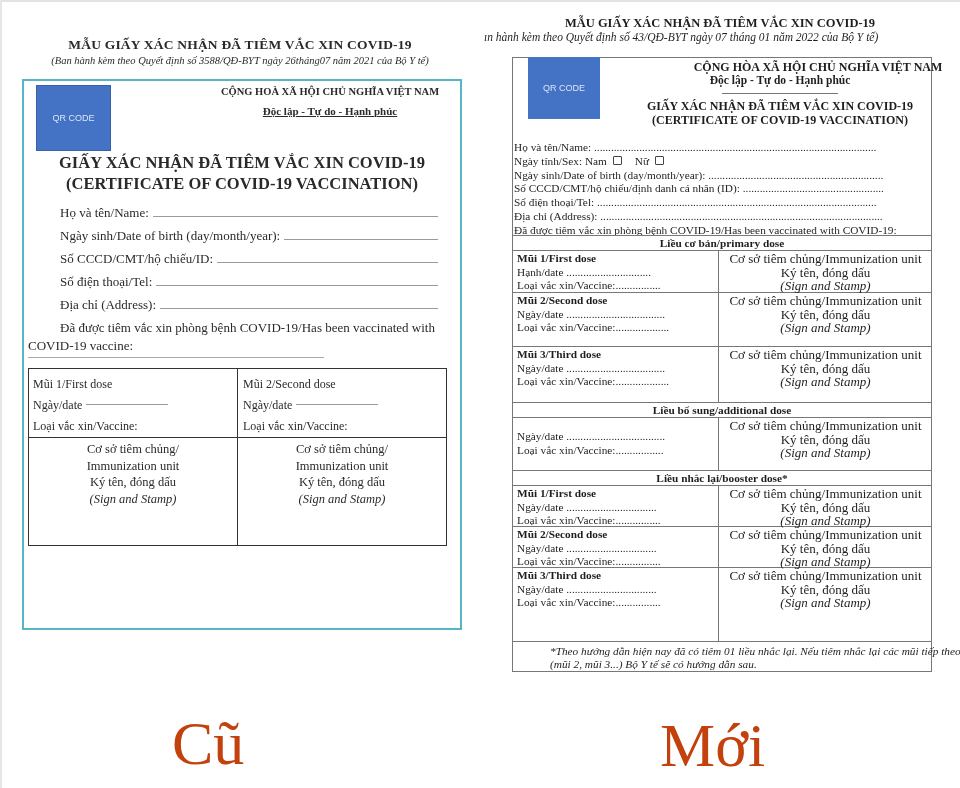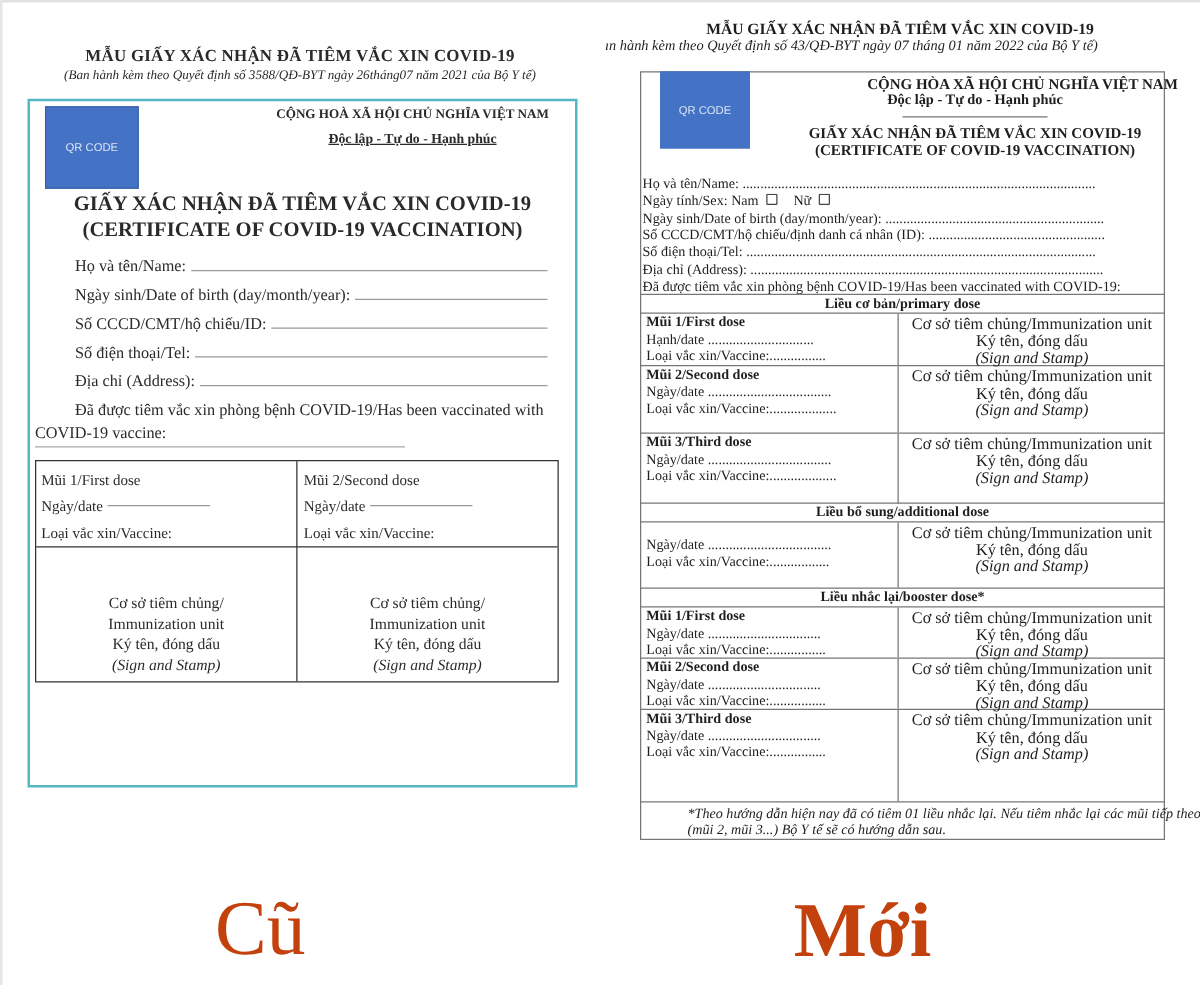--- a/index.html
+++ b/index.html
@@ -58,21 +58,21 @@
     position:absolute; left:28px; top:368px; width:419px; height:178px;
     border:1.5px solid #333; box-sizing:border-box;
   }
   .old-table .vdiv { position:absolute; left:208px; top:0; bottom:0; border-left:1.5px solid #333; }
   .old-table .hdiv { position:absolute; left:0; right:0; top:68px; border-top:1.5px solid #333; }
   .old-dose {
     position:absolute; top:5px; width:200px; font-size:12px; line-height:21px; color:#2a2a2a;
   }
   .old-dose .dl { display:inline-block; border-bottom:1px solid #999; width:82px; margin-left:4px; transform:translateY(-4px); }
   .old-sign {
-    position:absolute; top:72px; width:208px; text-align:center; font-size:12.5px; line-height:16.5px; color:#2a2a2a;margin-top:33px;
+    position:absolute; top:72px; width:208px; text-align:center; font-size:12.5px; line-height:16.5px; color:#2a2a2a;
   }
   .old-sign .it { font-style:italic; }
 
   .big-label {
     position:absolute; font-size:62px; color:#c2410c; line-height:1;
   }
 
   
   .new-title {
     position:absolute; left:480px; width:480px; top:16px; text-align:center;
@@ -321,14 +321,14 @@
     </div>
     <div class="rcol">
       <div>Cơ sở tiêm chủng/Immunization unit</div>
       <div>Ký tên, đóng dấu</div>
       <div class="it">(Sign and Stamp)</div>
     </div>
   </div>
 
   <div class="footnote">*Theo hướng dẫn hiện nay đã có tiêm 01 liều nhắc lại. Nếu tiêm nhắc lại các mũi tiếp theo (mũi 2, mũi 3...) Bộ Y tế sẽ có hướng dẫn sau.</div>
 
-  <div class="big-label" style="left:635px;top:714px;font-weight:bold;">Mới</div>
+  <div class="big-label" style="left:660px;top:714px;">Mới</div>
 </section>
 
 </body></html>

